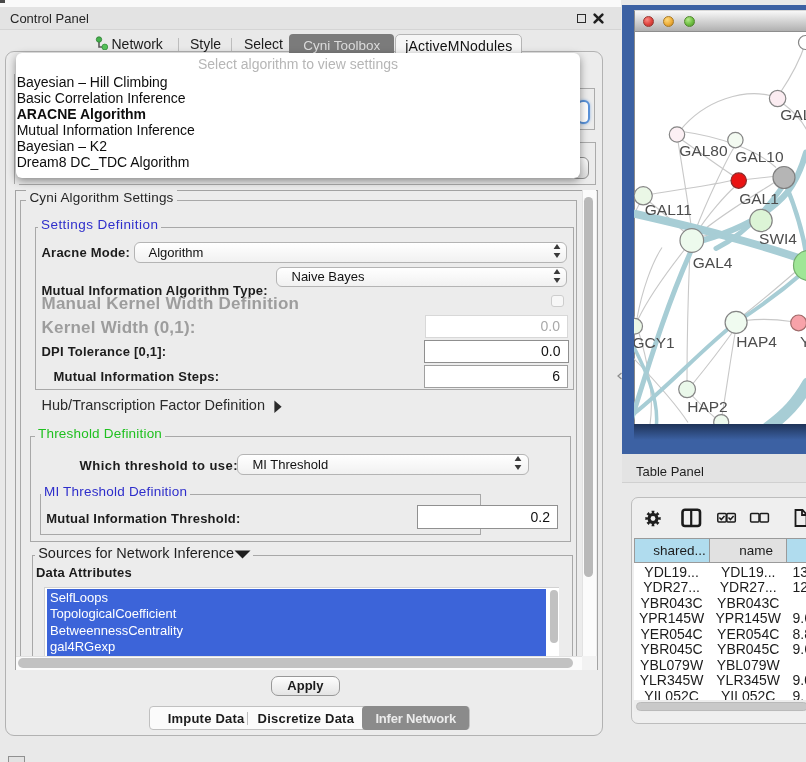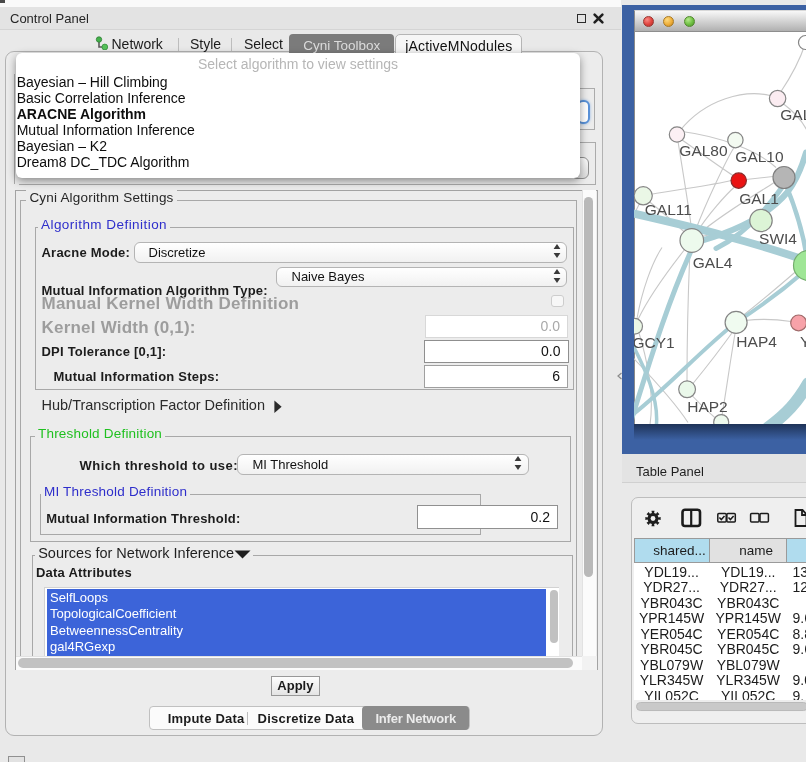--- a/index.html
+++ b/index.html
@@ -53,25 +53,25 @@
 
 <div class="ab" style="left:14.5px;top:189.5px;width:583px;height:480.5px;border:1px solid #a3a3a3;background:#ececec"></div>
 
 <div class="ab" id="vp" style="left:15.5px;top:190px;width:566px;height:465.5px;overflow:hidden">
 
  <div class="grp" style="left:4px;top:10px;width:557px;height:700px;">
    <span class="gt" style="left:5.9px;color:#262626">Cyni Algorithm Settings</span>
  </div>
 
  <div class="grp" style="left:19.5px;top:37.3px;width:538.5px;height:162.7px;">
-   <span class="gt" style="left:2px;color:#2e2ecb;letter-spacing:0.45px">Algorithm Definition</span>
+   <span class="gt" style="left:2px;color:#2e2ecb;letter-spacing:0.45px">Settings Definition</span>
  </div>
  <div class="lbl" style="left:26px;top:54.5px;">Aracne Mode:</div>
  <div class="dd" style="left:118.2px;top:52px;width:433px;height:20.5px"></div>
- <div class="ddt" style="left:133px;top:54.5px;">Discretize</div>
+ <div class="ddt" style="left:133px;top:54.5px;">Algorithm</div>
  <svg class="stp" style="left:536px;top:53px" viewBox="0 0 10 16">
       <path d="M5,1 L8.4,6 L1.6,6 Z" fill="#3a3a3a"></path>
       <path d="M5,15 L8.4,10 L1.6,10 Z" fill="#3a3a3a"></path>
     </svg>
  <div class="lbl" style="left:26px;top:93px;">Mutual Information Algorithm Type:</div>
  <div class="dd" style="left:260px;top:76.5px;width:291px;height:20.5px"></div>
  <div class="ddt" style="left:276px;top:79px;">Naive Bayes</div>
  <svg class="stp" style="left:536px;top:77.5px" viewBox="0 0 10 16">
       <path d="M5,1 L8.4,6 L1.6,6 Z" fill="#3a3a3a"></path>
       <path d="M5,15 L8.4,10 L1.6,10 Z" fill="#3a3a3a"></path>
@@ -122,21 +122,21 @@
 <div class="ab" style="left:581.5px;top:190px;width:14.5px;height:465.5px;background:#fbfbfb;border-left:1px solid #e2e2e2"></div>
 <div class="ab" style="left:583.8px;top:196.5px;width:9.6px;height:380px;background:#b9b9b9;border-radius:5px"></div>
 <div class="ab" style="left:15.5px;top:655.5px;width:566px;height:14px;background:#fbfbfb;border-top:1px solid #e2e2e2"></div>
 <div class="ab" style="left:17.5px;top:658px;width:555px;height:9.5px;background:#c2c2c2;border-radius:5px"></div>
 <div class="ab" style="left:581.5px;top:655.5px;width:15px;height:14px;background:#f2f2f2"></div>
 
 <div class="ab" style="left:16px;top:52.5px;width:564px;height:125px;background:#fff;border-radius:6px;box-shadow:0 3px 9px rgba(0,0,0,0.42);z-index:40"></div>
 <div class="ab" style="left:16px;top:55.5px;width:564px;text-align:center;font-size:14px;color:#b6b6b6;z-index:41">Select algorithm to view settings</div>
 <div class="ab" style="left:16.7px;top:73.8px;font-size:14px;line-height:16.03px;color:#0d0d0d;z-index:41;white-space:nowrap">Bayesian – Hill Climbing<br>Basic Correlation Inference<br><b>ARACNE Algorithm</b><br>Mutual Information Inference<br>Bayesian – K2<br>Dream8 DC_TDC Algorithm</div>
 
-<div class="ab" style="left:270.9px;top:676.3px;width:49px;height:19.6px;background:linear-gradient(#fdfdfd,#e4e4e4);border:1.2px solid #989898;border-radius:0;text-align:center;font-size:13px;font-weight:bold;color:#1c1c1c;line-height:17.5px">Apply</div>
+<div class="ab" style="left:270.9px;top:676.3px;width:69px;height:19.6px;background:linear-gradient(#fdfdfd,#e4e4e4);border:1.2px solid #989898;border-radius:7px;text-align:center;font-size:13px;font-weight:bold;color:#1c1c1c;line-height:17.5px">Apply</div>
 <div class="ab" style="left:148.5px;top:706px;width:321px;height:23.5px;background:#fbfbfb;border:1px solid #c0c0c0;border-radius:4px"></div>
 <div class="lbl" style="left:167.7px;top:711px;">Impute Data</div>
 <div class="ab" style="left:246.7px;top:711.5px;width:1px;height:13px;background:#bdbdbd"></div>
 <div class="lbl" style="left:257.6px;top:711px;">Discretize Data</div>
 <div class="ab" style="left:362.2px;top:705.8px;width:107.3px;height:23.9px;background:#8b8b8b;border-radius:4px"></div>
 <div class="ab" style="left:362.2px;top:711px;width:107px;text-align:center;font-size:13px;font-weight:bold;letter-spacing:-0.2px;color:#ececec">Infer Network</div>
 <div class="ab" style="left:8px;top:756px;width:17px;height:10px;border:1.5px solid #909090;background:#e2e2e2"></div>
 <svg class="ab" style="left:616px;top:372px" width="7" height="8" viewBox="0 0 7 8">
     <path d="M5.5,1 L2,4 L5.5,7" stroke="#8a8a8a" stroke-width="1.2" fill="none"></path>
   </svg>

